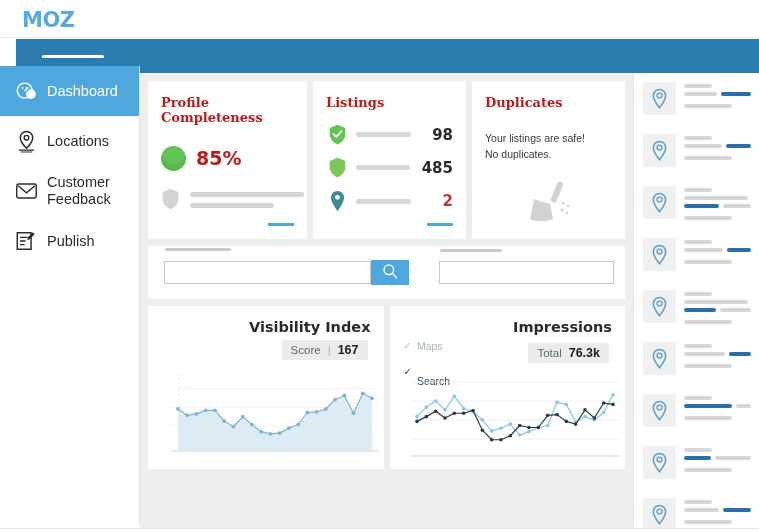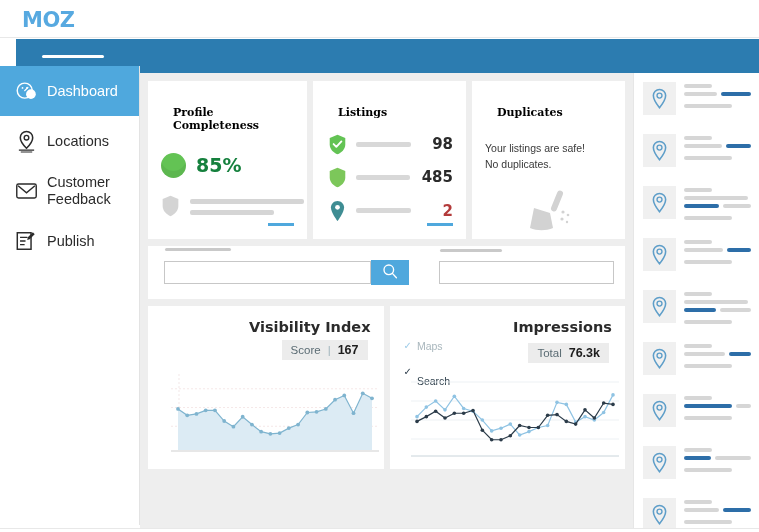--- a/index.html
+++ b/index.html
@@ -84,37 +84,37 @@
     box-sizing: border-box;
   }
   .row-cards {
     display: flex; gap: 6px;
     height: 158px;
   }
   .kpi-card { width: 159px; height: 158px; padding: 14px 13px 0 13px; position: relative; }
   .kpi-title {
     font-family: "DejaVu Serif", serif;
     font-weight: bold;
-    font-size: 11px;
-    color: #000000;
+    font-size: 13px;
+    color: #b91c1c;
     line-height: 1.18;
-    margin: 12px;
+    margin: 0;
   }
   .blue-underline {
     position: absolute; right: 13px; bottom: 13px;
     width: 26px; height: 3px; background: #4fa8dd;
   }
   
   .pc-row { display: flex; align-items: center; gap: 10px; margin-top: 20px; }
   .pc-circle {
     width: 25px; height: 25px; border-radius: 50%;
     background: #63c354;
     box-shadow: inset 0 -7px 0 rgba(0,0,0,0.06);
   }
-  .pc-pct { font-size: 19px; font-weight: bold; color: #15803d;
+  .pc-pct { font-size: 19px; font-weight: bold; color: #b91c1c;
             font-family: "DejaVu Sans", sans-serif; }
   .pc-skel { display: flex; align-items: flex-start; gap: 10px; margin-top: 17px; }
   .pc-lines { padding-top: 4px; }
   .skel { height: 5px; background: #d5d5d5; border-radius: 2px; }
   
   .lst-row { display: flex; align-items: center; margin-top: 12px; }
   .lst-ico { width: 22px; flex: 0 0 22px; display:flex; justify-content:center; }
   .lst-bar { flex: 1 1 auto; height: 5px; background: #d8d8d8;
              border-radius: 2px; margin: 0 12px 0 8px; }
   .lst-val { font-size: 15px; font-weight: bold; color: #2b2b2b;

